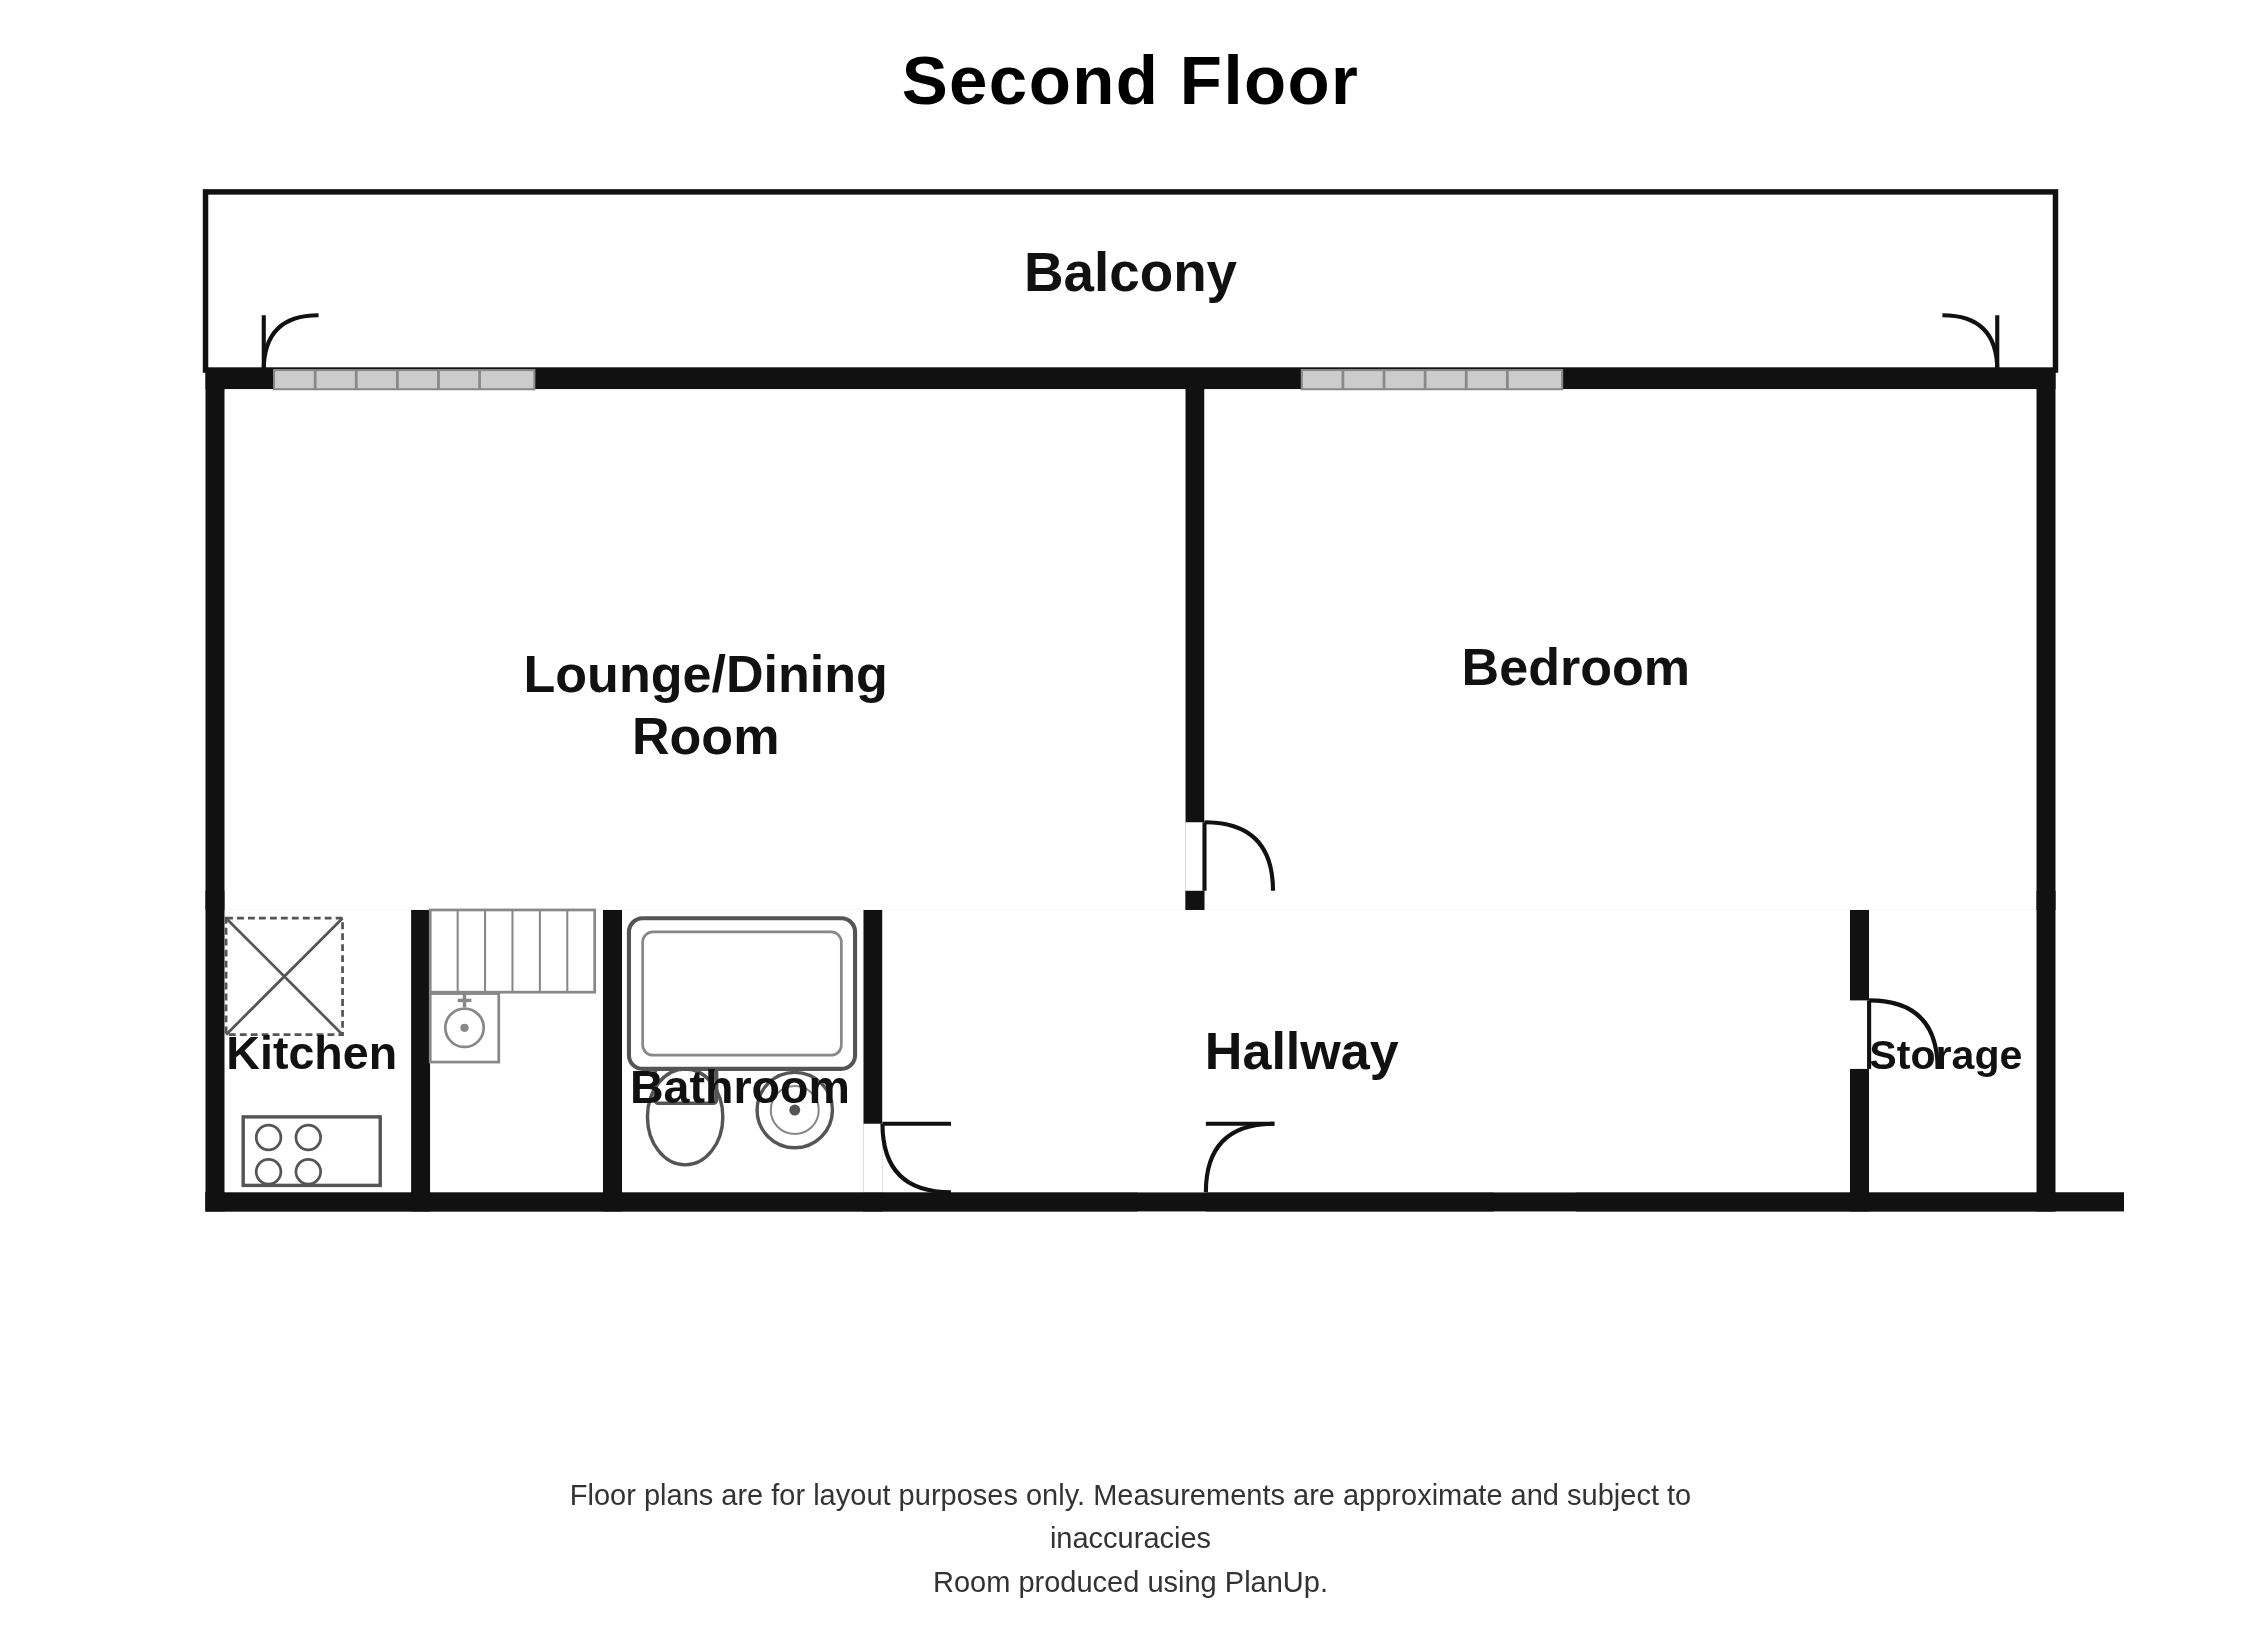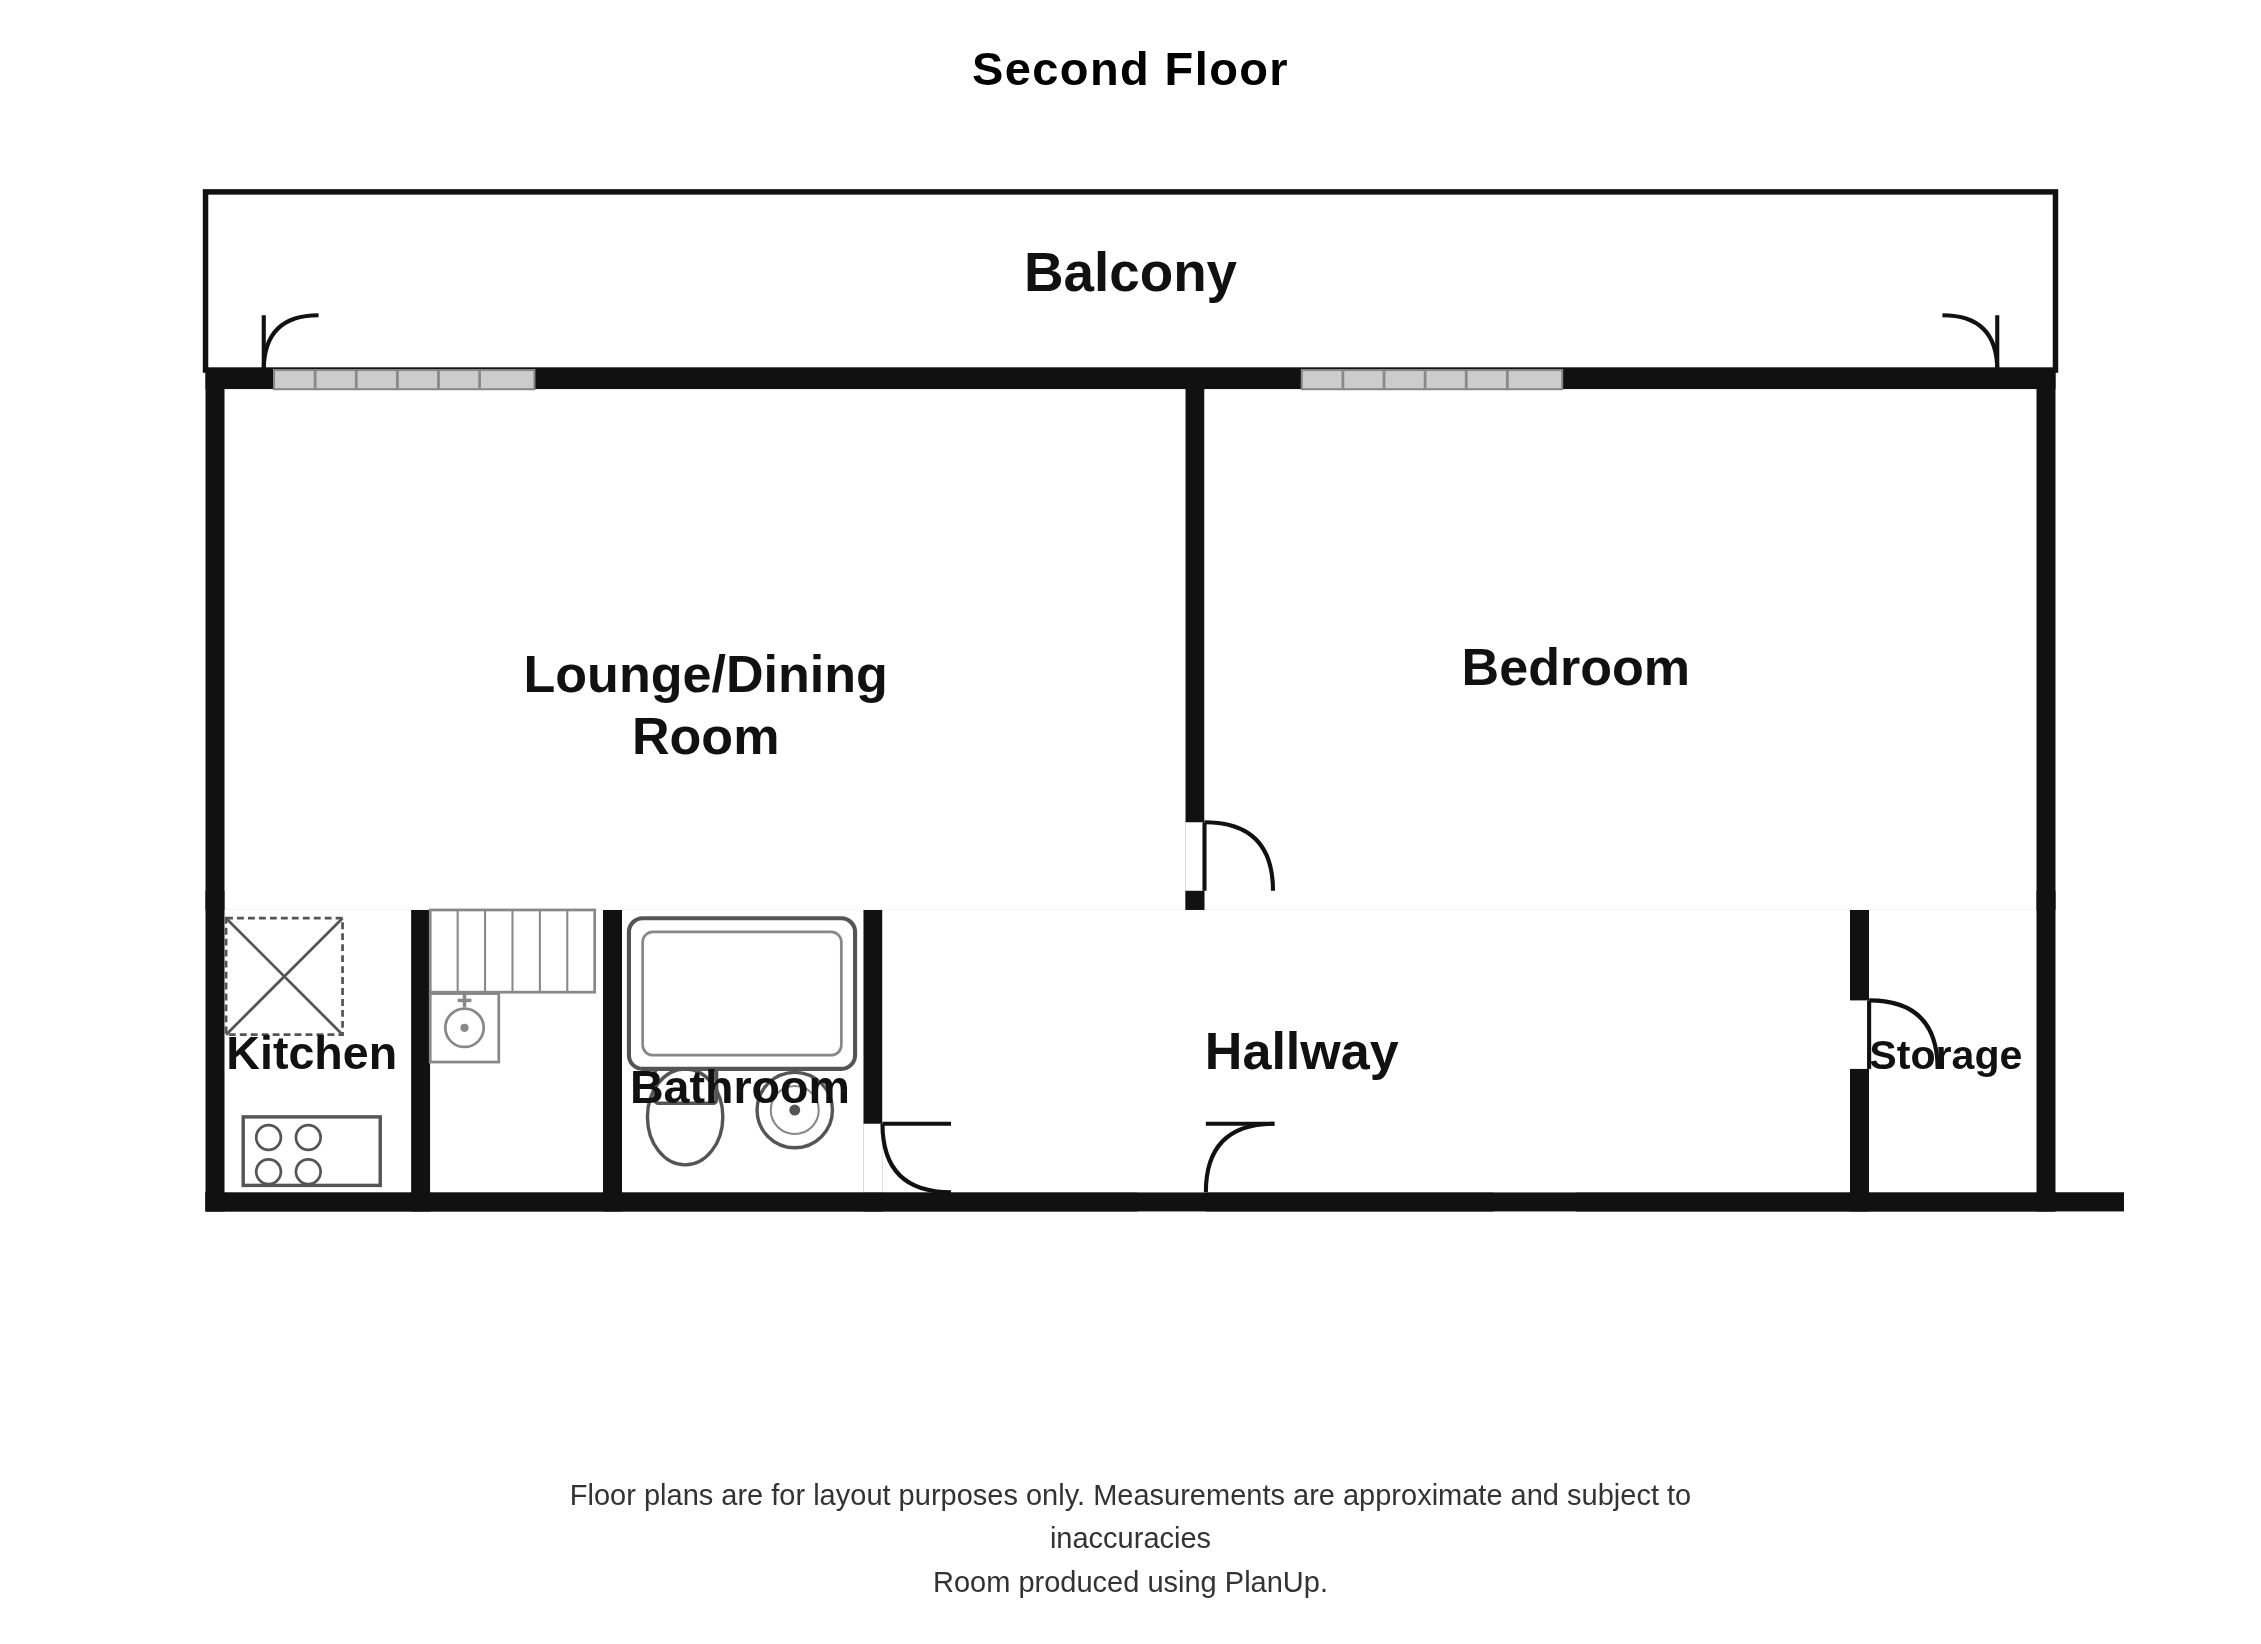--- a/index.html
+++ b/index.html
@@ -7,21 +7,21 @@
       background: #fff;
       font-family: Arial, sans-serif;
       width: 2261px;
       height: 1645px;
       position: relative;
       overflow: hidden;
     }
 
     .page-title {
       text-align: center;
-      font-size: 47px;
+      font-size: 69px;
       font-weight: bold;
       padding-top: 41px;
       letter-spacing: 1.4px;
     }
 
     .floorplan-container {
       position: absolute;
       top: 137px;
       left: 137px;
       right: 137px;

